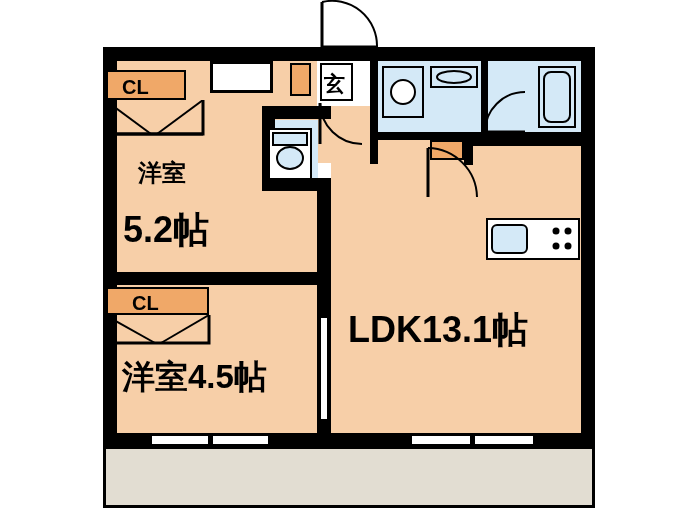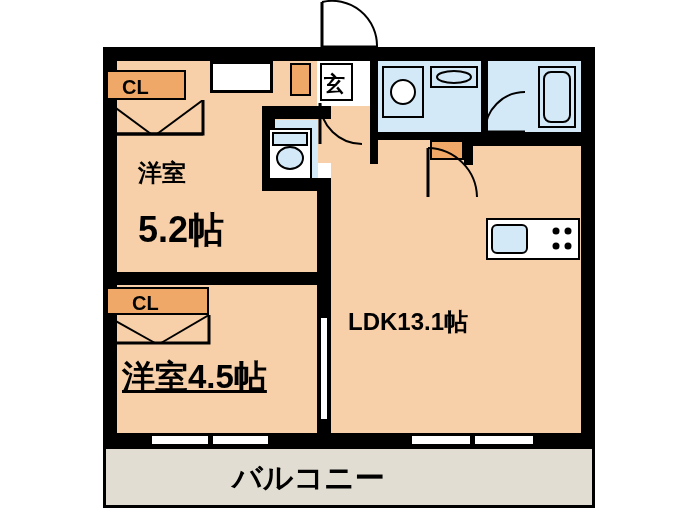--- a/index.html
+++ b/index.html
@@ -17,21 +17,20 @@
   .fixture{border:2px solid #000;background:#d4e9f7;}
   .fixture-w{border:2px solid #000;background:#ffffff;}
   svg{display:block;}
 </style>
 </head>
 <body>
 
 <div id="plan">
 
   <div class="abs balcony" style="left:103px;top:446px;width:492px;height:62px;border:3px solid #000;"></div>
-  <div class="abs label" style="left:232px;top:458px;font-size:30px;">バルコニー</div>
 
   <div class="abs wall" style="left:103px;top:47px;width:14px;height:400px;"></div>
 
   <div class="abs wall" style="left:581px;top:47px;width:14px;height:400px;"></div>
 
   <div class="abs wall" style="left:103px;top:47px;width:492px;height:14px;"></div>
 
   <div class="abs wall" style="left:103px;top:433px;width:492px;height:14px;"></div>
 
   <div class="abs room" style="left:117px;top:61px;width:200px;height:211px;"></div>
@@ -79,23 +78,23 @@
 
   <div class="abs orange thin" style="left:106px;top:287px;width:103px;height:28px;"></div>
   <div class="abs label" style="left:132px;top:292px;font-size:20px;">CL</div>
   <svg class="abs" style="left:105px;top:315px;width:106px;height:30px;" viewBox="0 0 106 30">
     <path d="M0 0 L2 28 L104 28 L104 0" fill="none" stroke="#000" stroke-width="3"></path>
     <line x1="0" y1="0" x2="50" y2="28" stroke="#000" stroke-width="2"></line>
     <line x1="104" y1="0" x2="56" y2="28" stroke="#000" stroke-width="2"></line>
   </svg>
 
   <div class="abs label" style="left:138px;top:157px;font-size:24px;">洋室</div>
-  <div class="abs label" style="left:138px;top:206px;font-size:36px;">5.2帖</div>
-  <div class="abs label" style="left:122px;top:355px;font-size:33px;text-decoration:underline;">洋室4.5帖</div>
-  <div class="abs label" style="left:348px;top:306px;font-size:24px;">LDK13.1帖</div>
+  <div class="abs label" style="left:123px;top:206px;font-size:36px;">5.2帖</div>
+  <div class="abs label" style="left:122px;top:355px;font-size:33px;">洋室4.5帖</div>
+  <div class="abs label" style="left:348px;top:306px;font-size:36px;">LDK13.1帖</div>
 
   <div class="abs white" style="left:320px;top:63px;width:33px;height:38px;border:2px solid #000;"></div>
   <div class="abs label" style="left:324px;top:70px;font-size:21px;">玄</div>
 
   <svg class="abs" style="left:317px;top:0px;width:66px;height:50px;" viewBox="0 0 66 50">
     <path d="M5 2 L5 47 L60 47" fill="none" stroke="#000" stroke-width="3"></path>
     <path d="M5 2 A45 45 0 0 1 60 47" fill="none" stroke="#000" stroke-width="2"></path>
   </svg>
 
   <svg class="abs" style="left:315px;top:100px;width:62px;height:46px;" viewBox="0 0 62 46">

